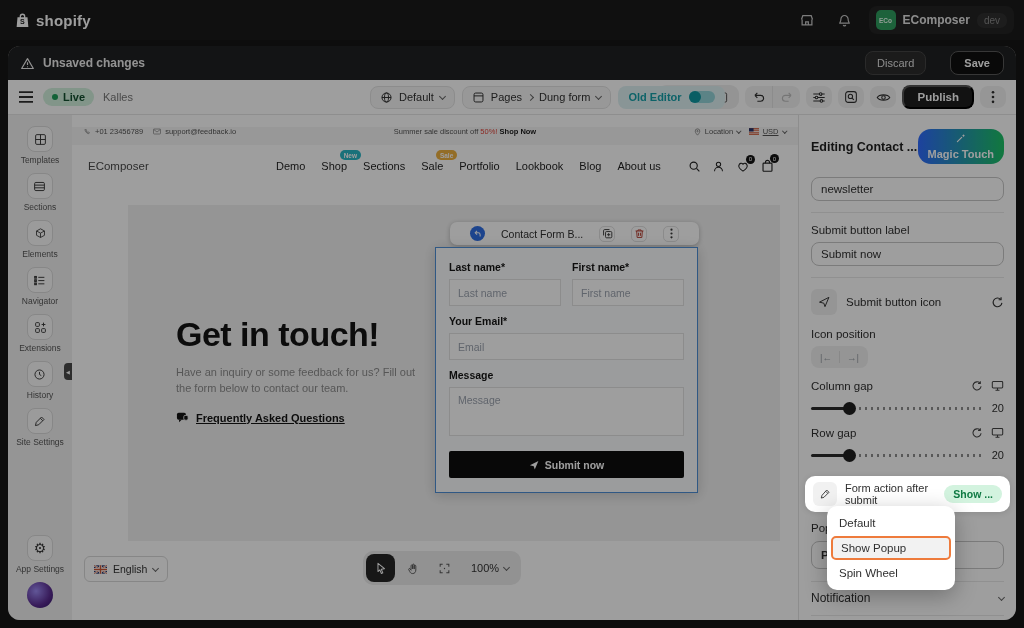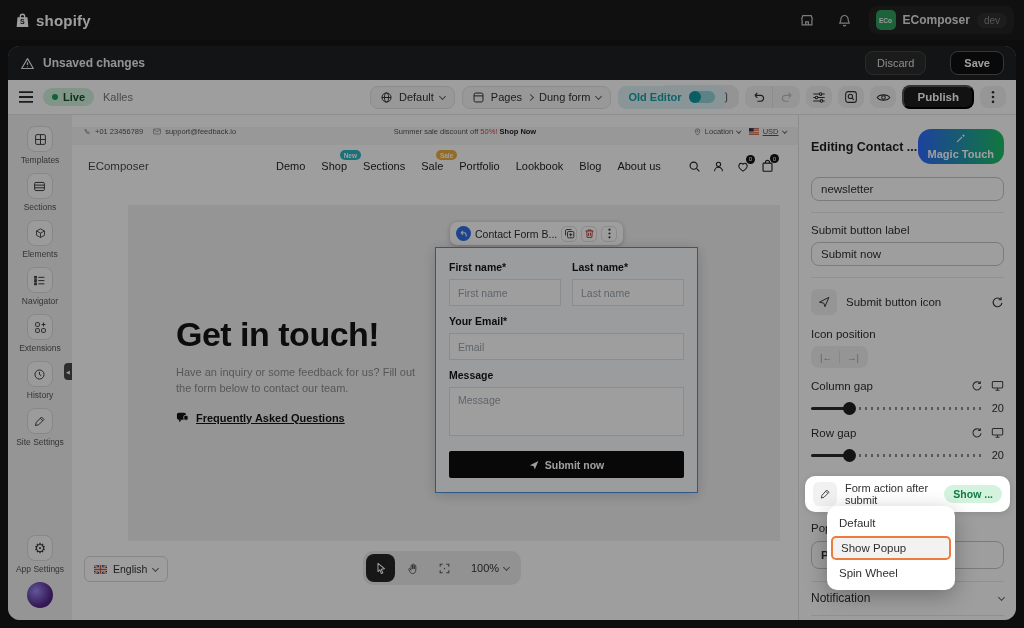--- a/index.html
+++ b/index.html
@@ -114,21 +114,21 @@
   .hero-section { margin:18px 18px 0 56px; height:336px; background:#f1f1f1; }
   .hero-content { padding:110px 0 0 48px; }
   .hero-title { font-size:34px; font-weight:bold; color:#141414; letter-spacing:-.5px; }
   .hero-sub { margin-top:11px; font-size:11px; color:#8c8c8c; width:252px; line-height:1.45; }
   .faq-row { margin-top:15px; display:flex; align-items:center; gap:7px; }
   .faq-link { font-size:11px; font-weight:bold; color:#141414; text-decoration:underline; }
 
   
   .element-pill { position:absolute; left:378px; top:107px; height:23px; background:#fff;
     border-radius:7px; box-shadow:0 1px 5px rgba(0,0,0,.25); display:flex; align-items:center;
-    gap:4px; padding:0 6px; }
+    gap:16px; padding:0 20px; }
   .pill-circle { width:15px; height:15px; border-radius:50%; background:#2f6fe4; display:flex;
     align-items:center; justify-content:center; }
   .pill-label { font-size:10.5px; color:#303030; }
   .pill-ibox { width:16px; height:16px; border:1px solid #e0e0e0; border-radius:5px;
     display:flex; align-items:center; justify-content:center; }
 
   
   .form-popup { position:absolute; left:363px; top:132px; width:263px; height:246px;
     background:#fbfcfd; border:1.4px solid #4e8fd6; box-shadow:0 2px 12px rgba(0,0,0,.18);
     padding:13px; }
@@ -573,26 +573,26 @@
               <circle cx="1.5" cy="1.8" r="1.2"></circle>
               <circle cx="1.5" cy="6" r="1.2"></circle>
               <circle cx="1.5" cy="10.2" r="1.2"></circle>
             </svg>
         </span>
       </div>
 
       <div class="form-popup">
         <div class="name-grid">
           <div>
+            <label class="f-label">Last name*</label>
+            <input class="f-input" placeholder="Last name" style="">
+          </div>
+          <div>
             <label class="f-label">First name*</label>
             <input class="f-input" placeholder="First name" style="">
-          </div>
-          <div>
-            <label class="f-label">Last name*</label>
-            <input class="f-input" placeholder="Last name" style="">
           </div>
         </div>
         <div class="f-group">
           <label class="f-label">Your Email*</label>
           <input class="f-input" placeholder="Email" style="">
         </div>
         <div class="f-group">
           <label class="f-label">Message</label>
           <textarea class="f-textarea" placeholder="Message" style=""></textarea>
         </div>

